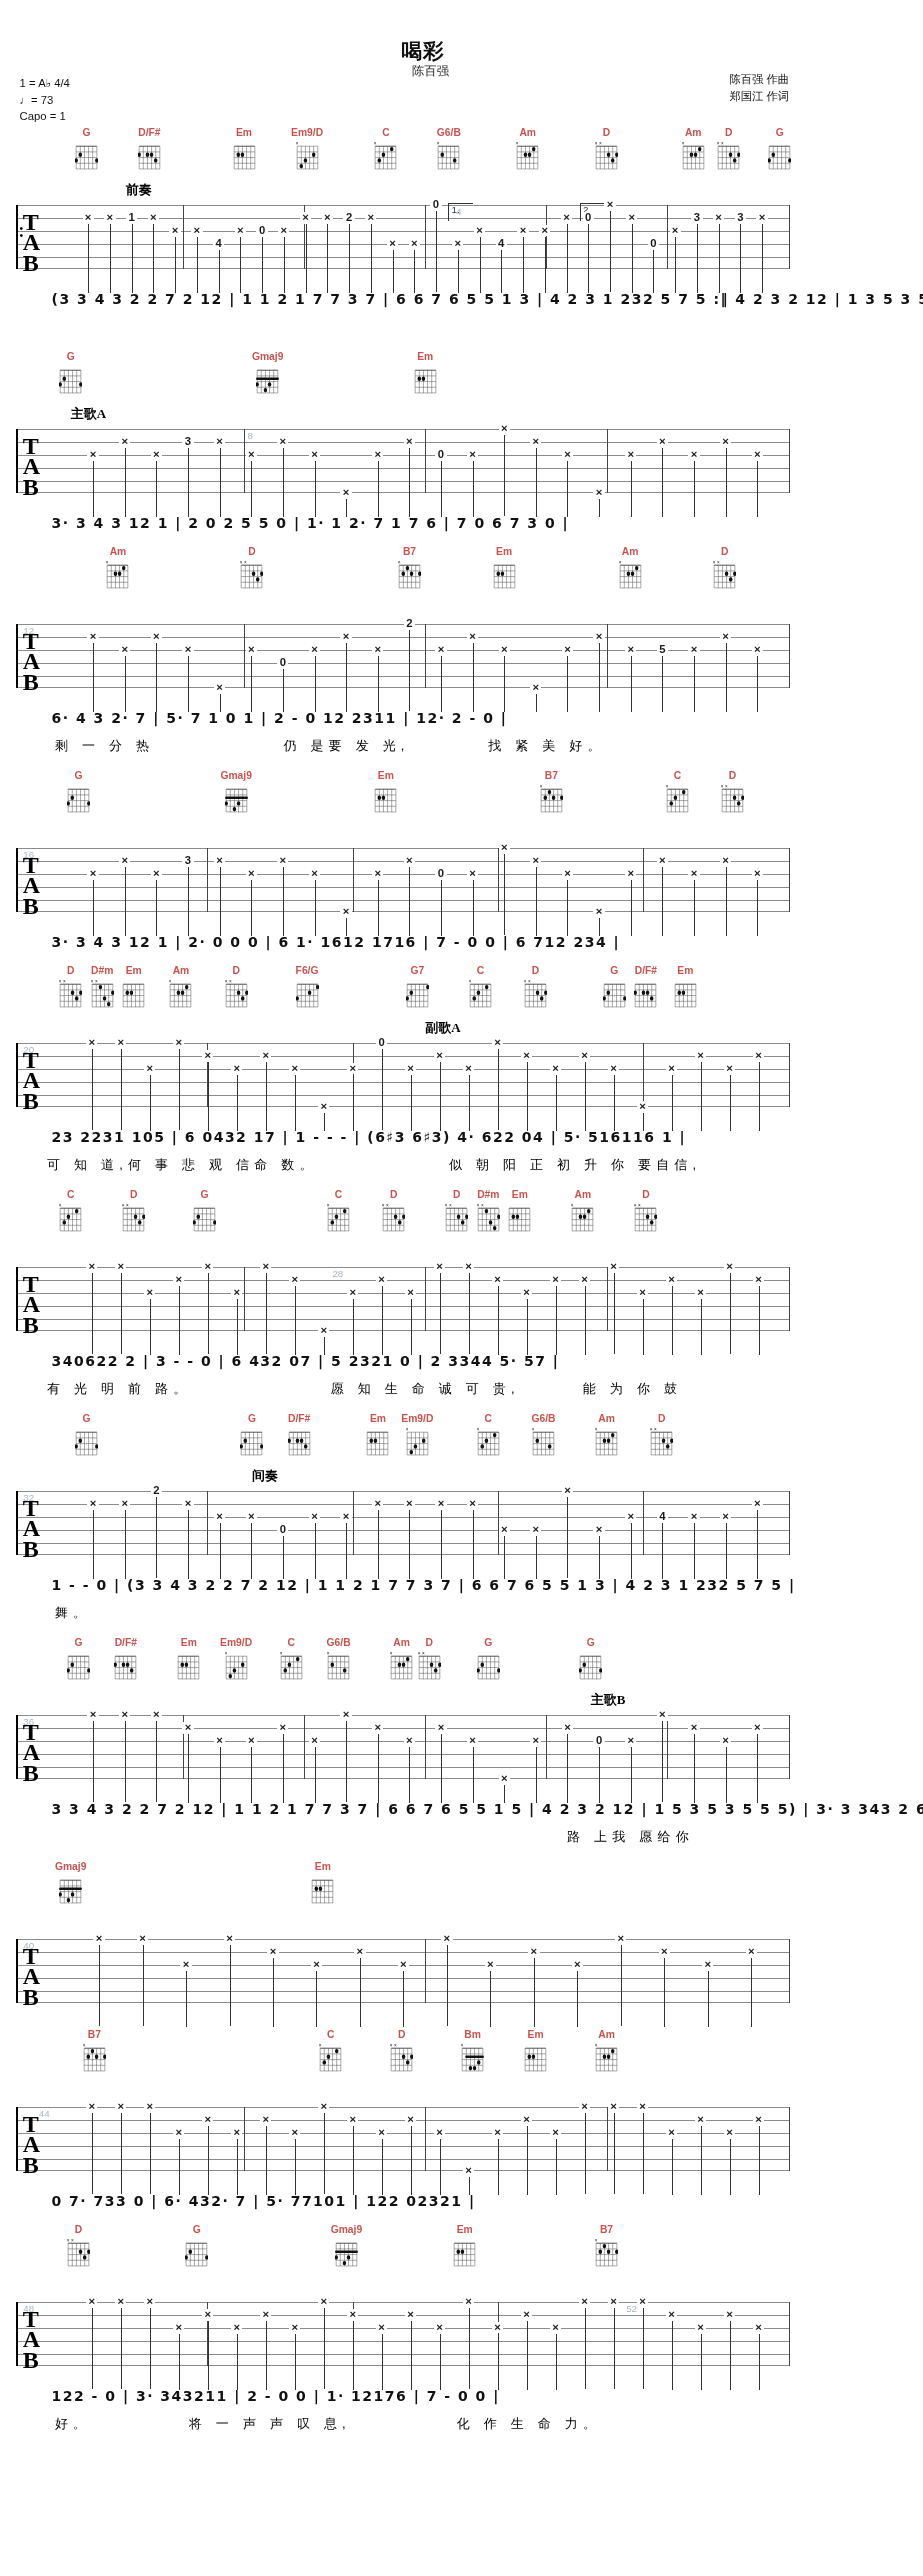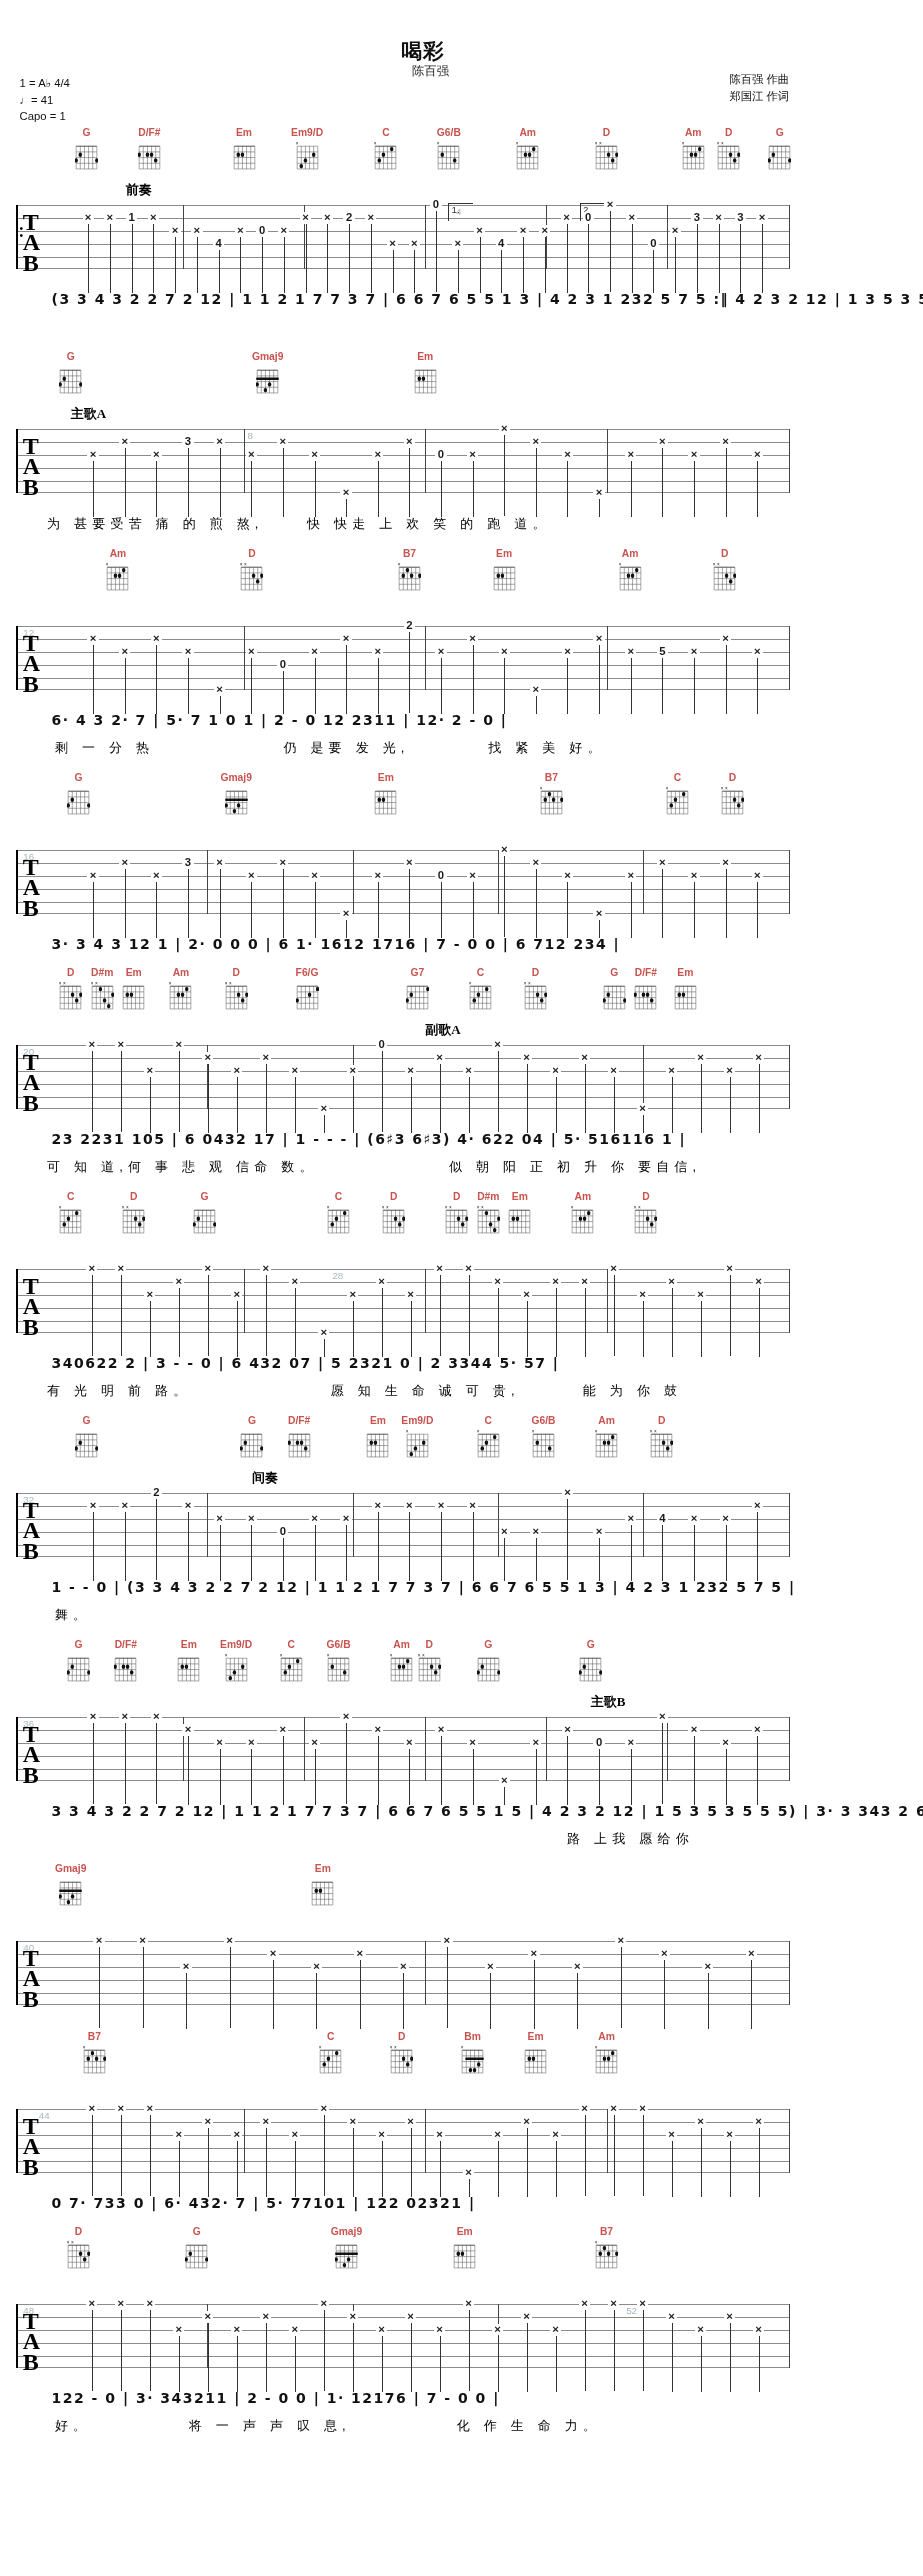--- a/index.html
+++ b/index.html
@@ -33,21 +33,21 @@
   .lyrics span{position:absolute;font-size:13px;letter-spacing:5.2px;white-space:nowrap;color:#000;}
   svg.grid{display:block;margin:0 auto;}
 </style>
 </head>
 <body>
 
 <div class="page">
   <div class="hdr">
     <div class="title">喝彩</div>
     <div class="artist">陈百强</div>
-    <div class="meta"><span>1 = A♭ 4/4</span><br><span>♩= 41</span><br><span>Capo = 1</span></div>
+    <div class="meta"><span>1 = A♭ 4/4</span><br><span>♩= 73</span><br><span>Capo = 1</span></div>
     <div class="credits"><span>陈百强 作曲</span><br><span>郑国江 作词</span></div>
   </div>
   <div id="systems">
       <section class="system">
         <div class="chordzone">
           <div class="chord" style="left: calc(9% - 18px);">
             <div class="cname">G</div>
             <svg class="grid" width="23" height="30" xmlns="http://www.w3.org/2000/svg" viewBox="0 0 44 58">
               <line x1="2" y1="12" x2="2" y2="56" stroke="#555" stroke-width="1"></line>
               <line x1="10" y1="12" x2="10" y2="56" stroke="#555" stroke-width="1"></line>
@@ -470,24 +470,21 @@
             <div class="tok" style="left: 83.6818%; top: 7.7px;">×</div>
             <div class="stem" style="left: 83.6818%; top: 19px; height: 69px;"></div>
             <div class="tok" style="left: 87.7727%; top: 20.6px;">×</div>
             <div class="stem" style="left: 87.7727%; top: 32px; height: 56px;"></div>
             <div class="tok" style="left: 91.8636%; top: 7.7px;">×</div>
             <div class="stem" style="left: 91.8636%; top: 19px; height: 69px;"></div>
             <div class="tok" style="left: 95.9545%; top: 20.6px;">×</div>
             <div class="stem" style="left: 95.9545%; top: 32px; height: 56px;"></div>
           </div>
         </div>
-        <div class="lyrics">
-          <span style="left: 4%;">为 甚要受苦 痛 的 煎 熬,</span>
-          <span style="left: 37%;">快 快走 上 欢 笑 的 跑 道。</span>
-        </div>
+        <div class="jianpu">3· 3 4 3 12 1 | 2 0 2 5 5 0 | 1· 1 2· 7 1 7 6 | 7 0 6 7 3 0 |</div>
       </section>
       <section class="system">
         <div class="chordzone">
           <div class="chord" style="left: calc(13% - 18px);">
             <div class="cname">Am</div>
             <svg class="grid" width="23" height="30" xmlns="http://www.w3.org/2000/svg" viewBox="0 0 44 58">
               <line x1="2" y1="12" x2="2" y2="56" stroke="#555" stroke-width="1"></line>
               <line x1="10" y1="12" x2="10" y2="56" stroke="#555" stroke-width="1"></line>
               <line x1="18" y1="12" x2="18" y2="56" stroke="#555" stroke-width="1"></line>
               <line x1="26" y1="12" x2="26" y2="56" stroke="#555" stroke-width="1"></line>

